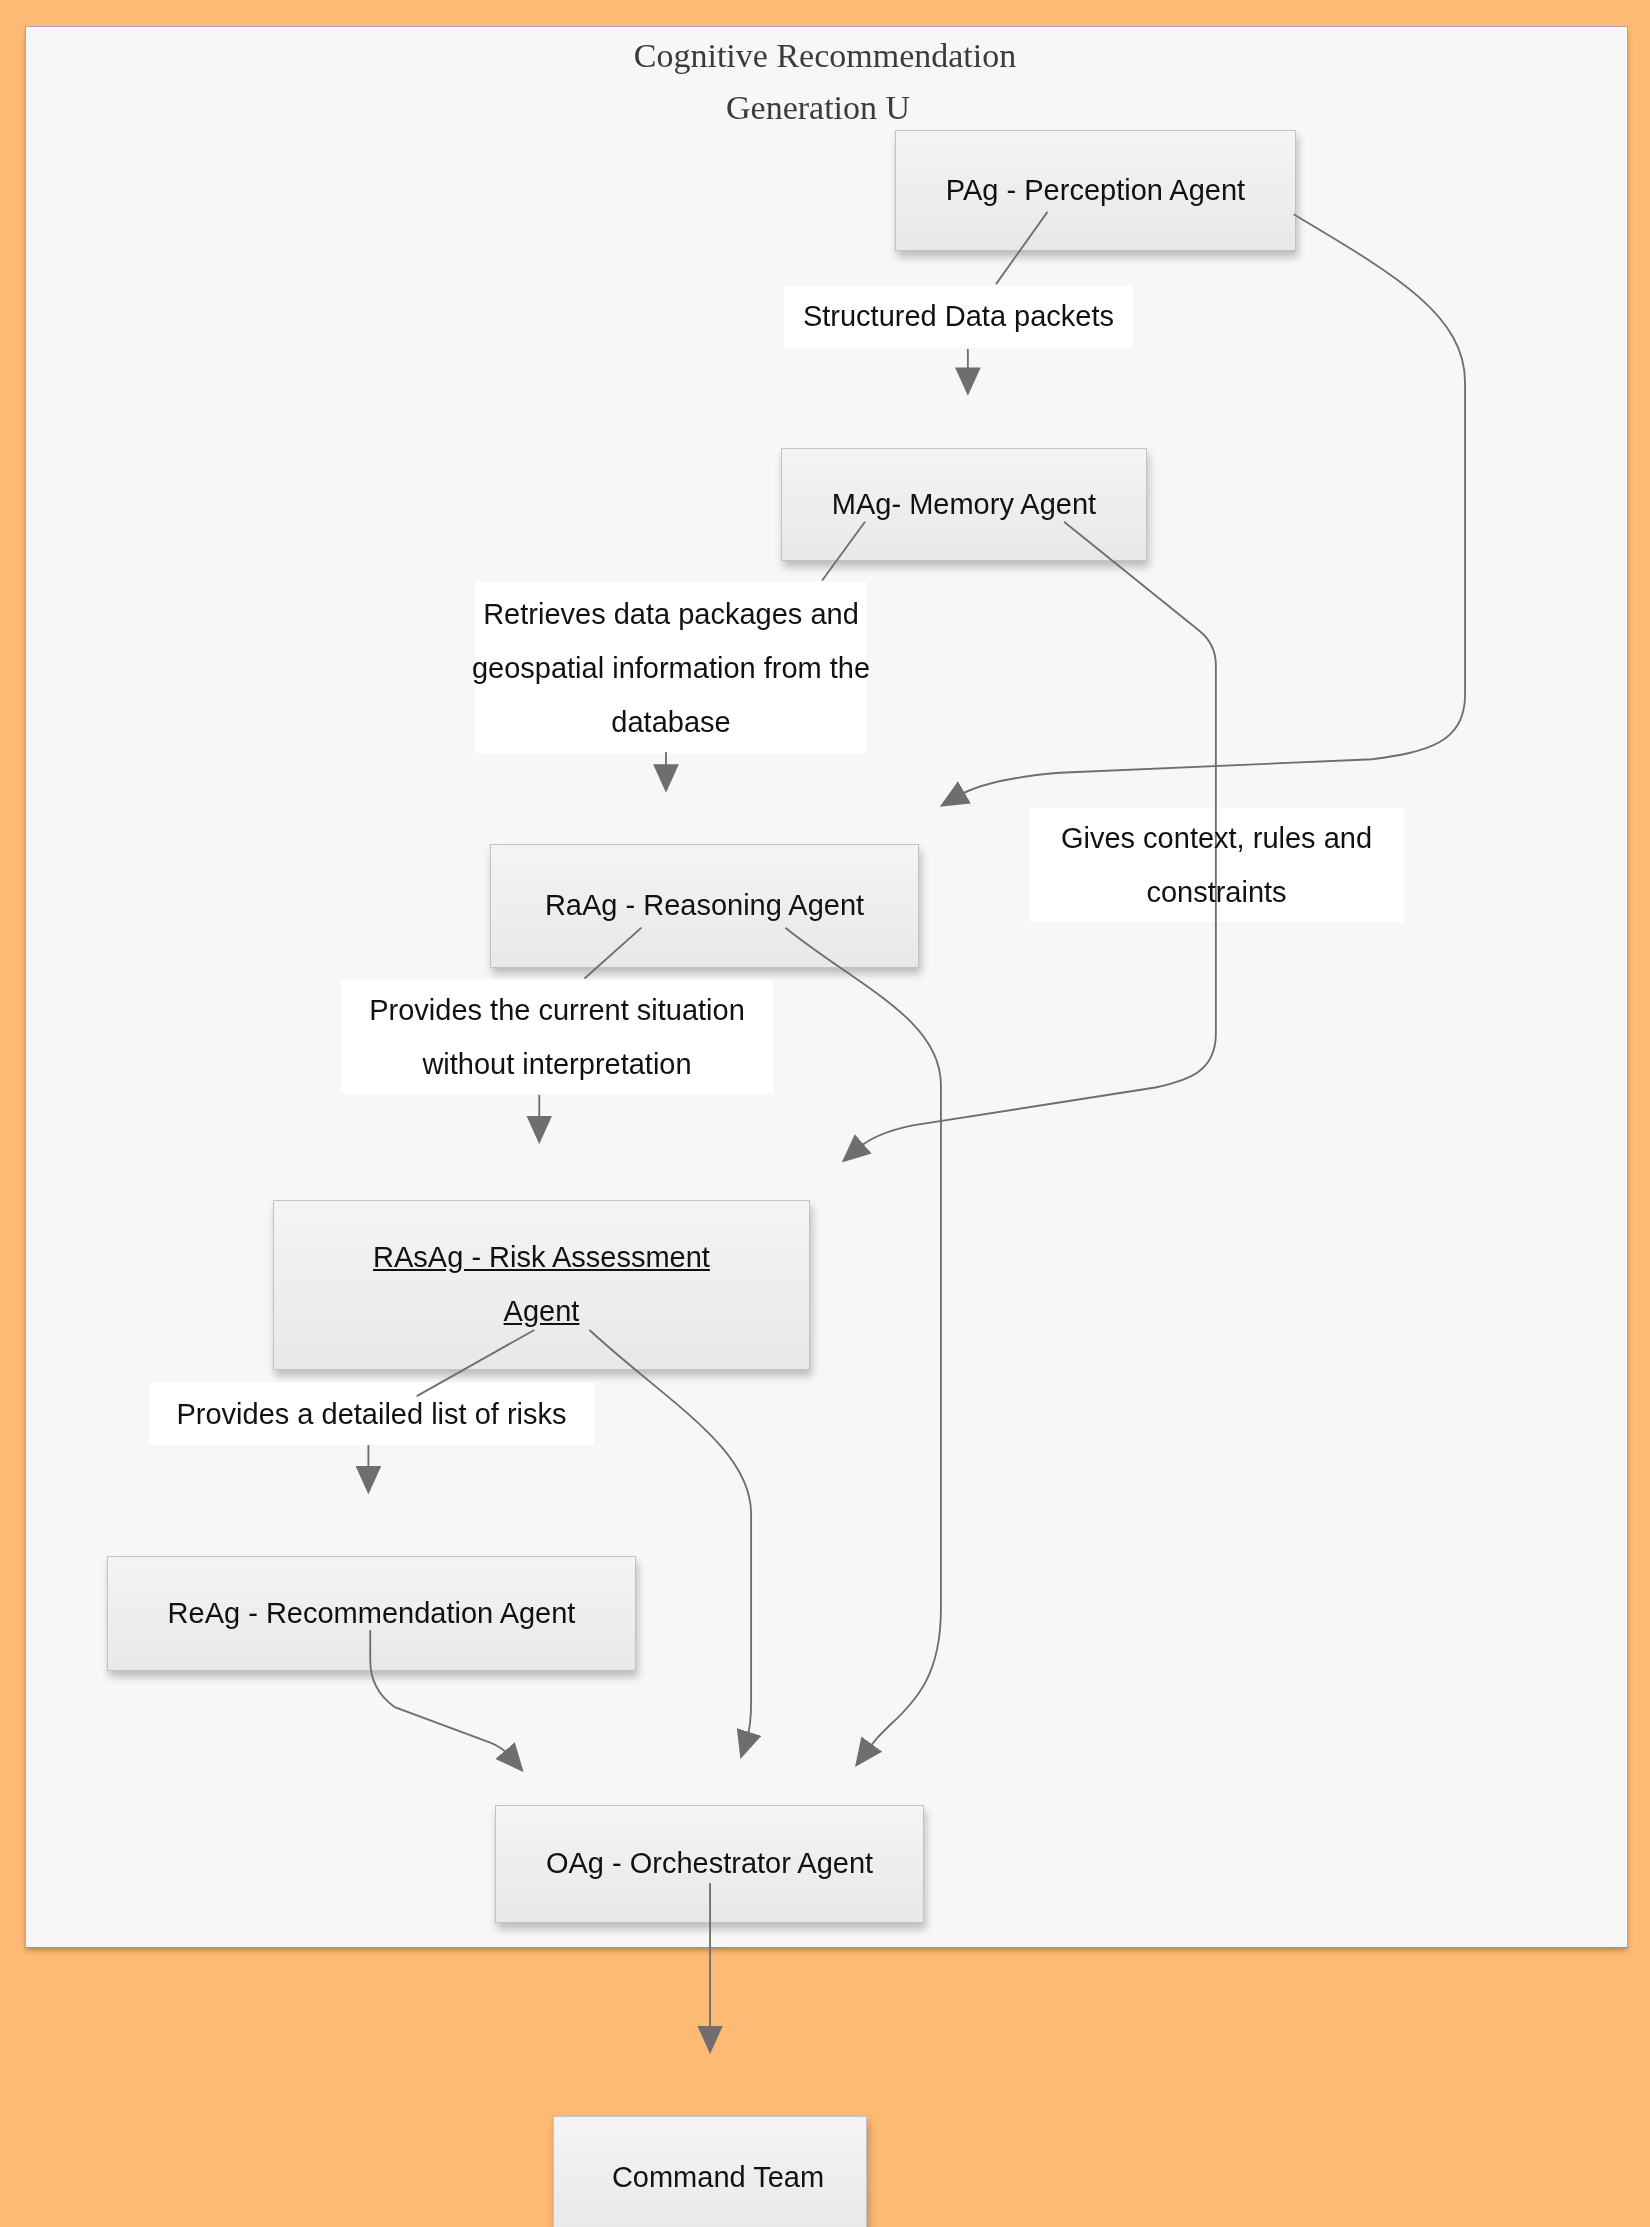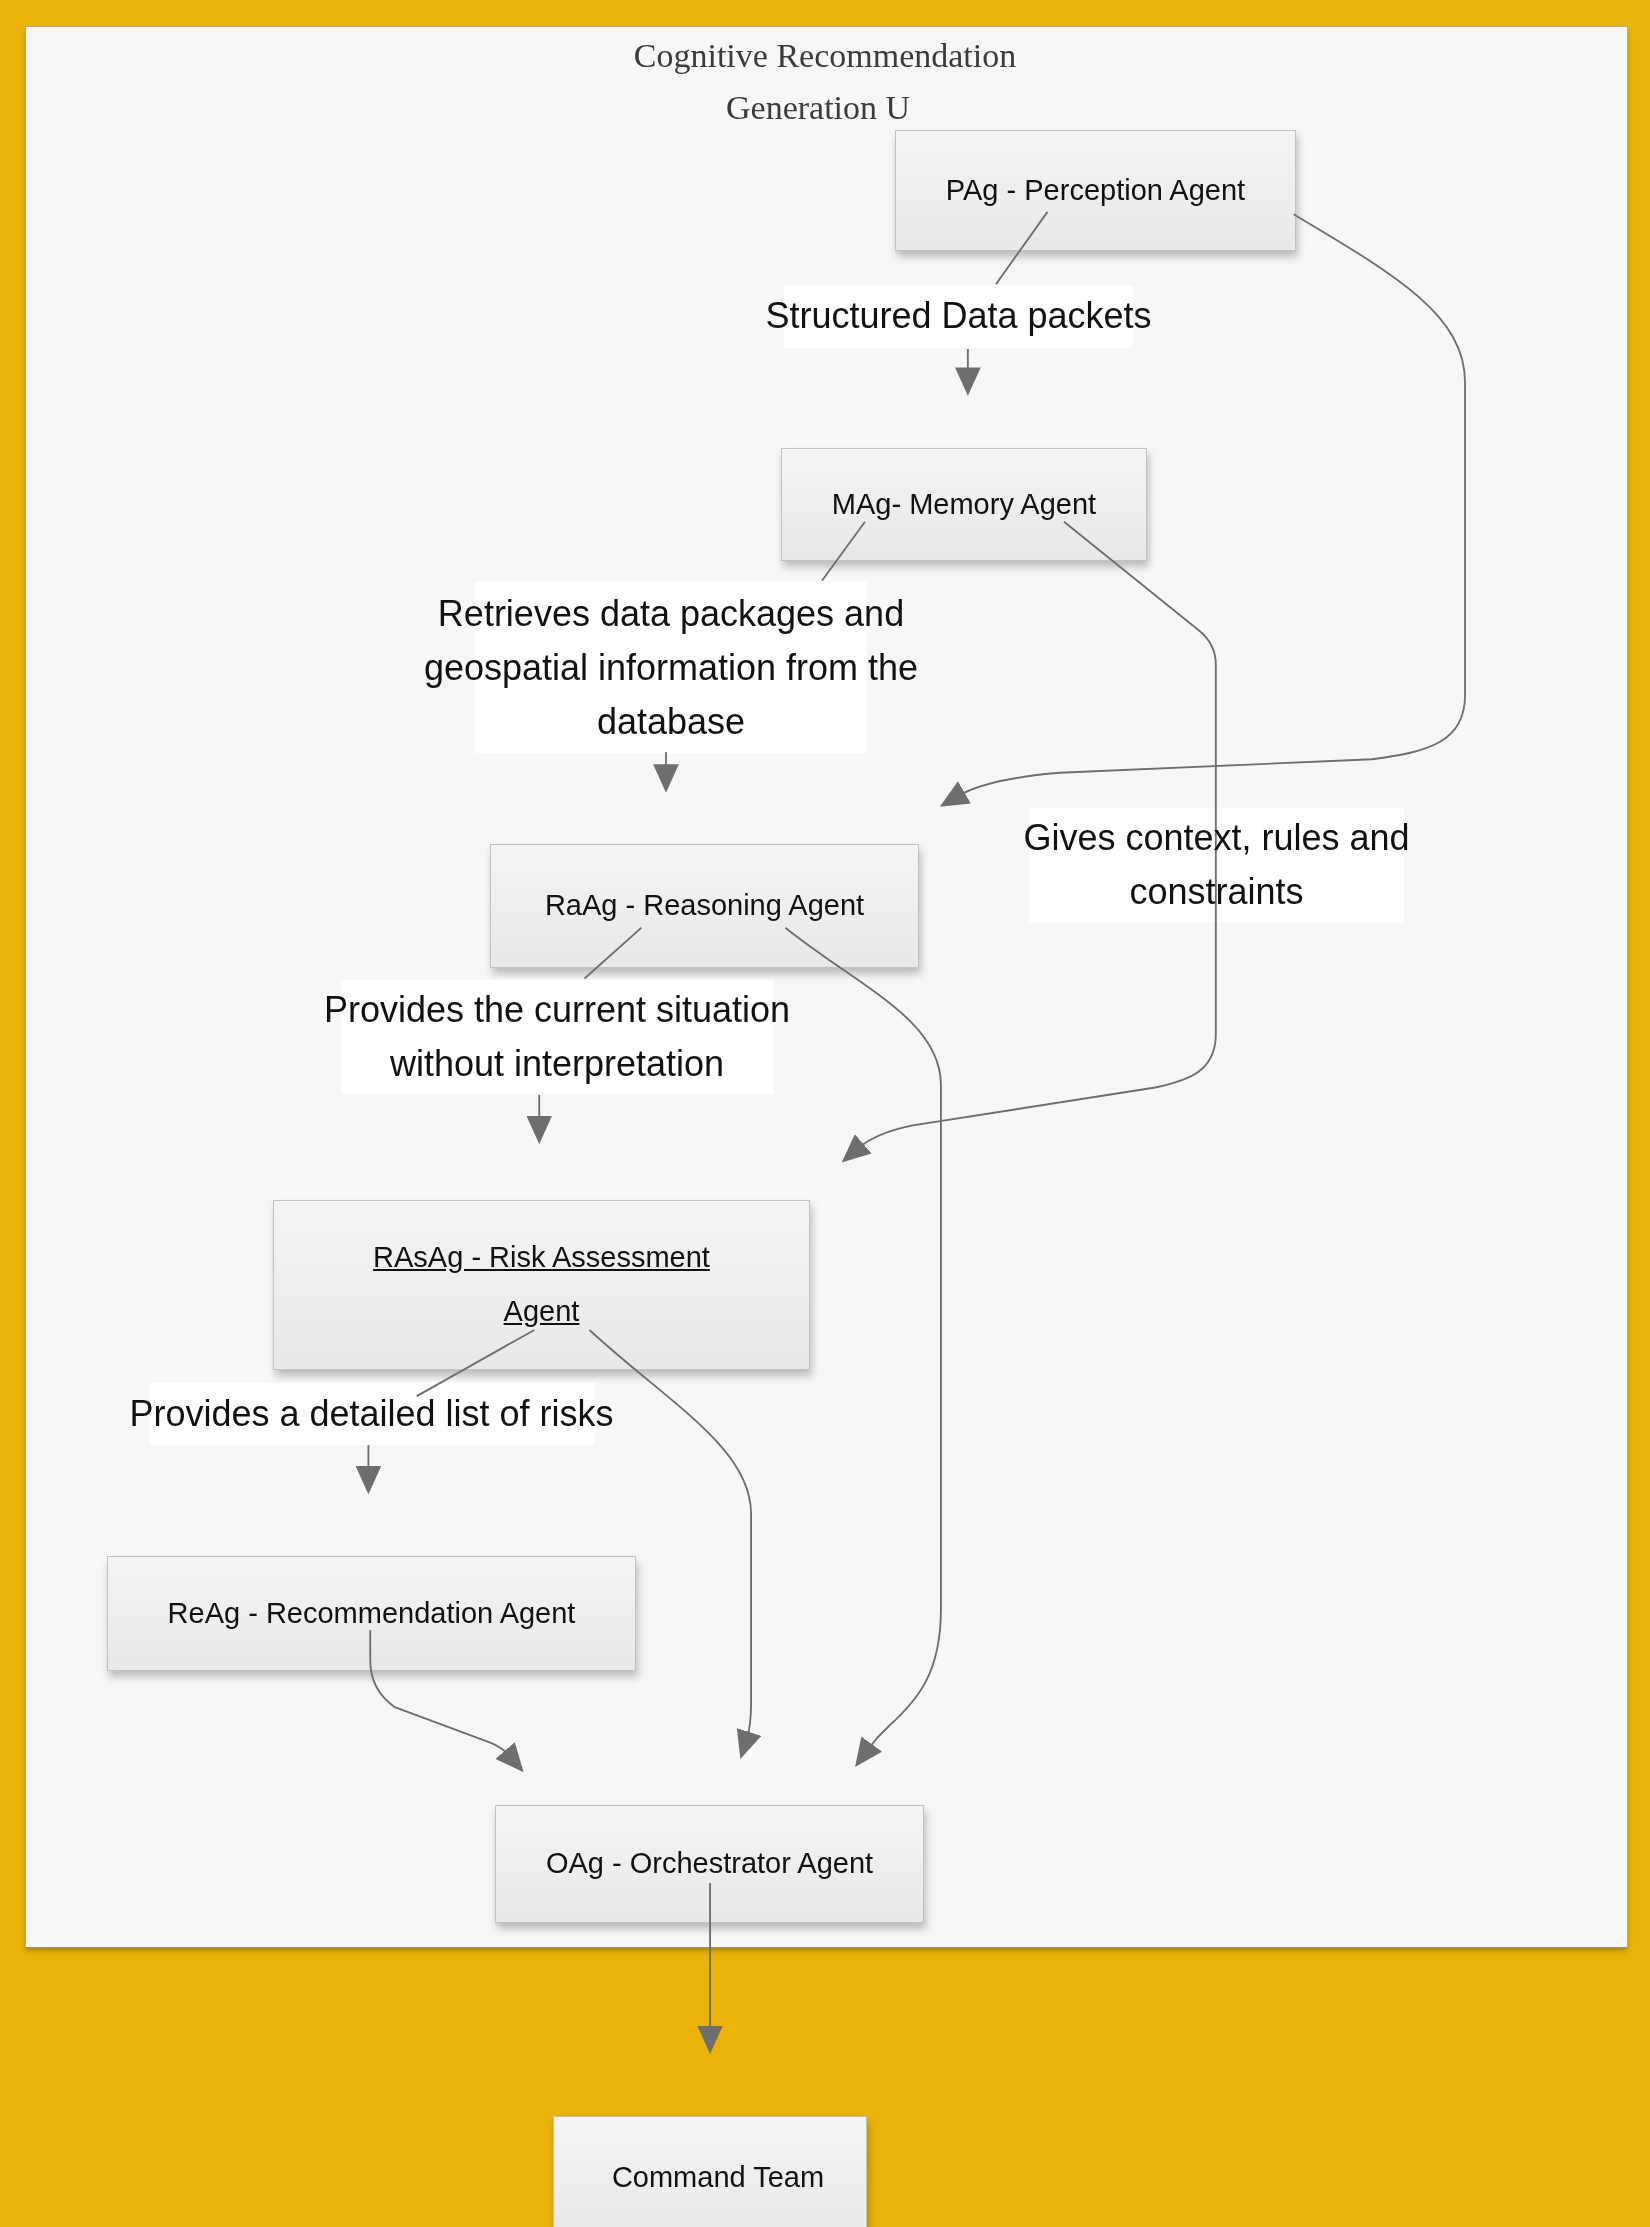--- a/index.html
+++ b/index.html
@@ -9,21 +9,21 @@
     --label-bg:#ffffff;
     --frame-bg:#f7f7f8;
     --frame-border:#a9a9ab;
     --text:#111111;
     --title-text:#3b3b3b;
   }
   html,body{margin:0;padding:0;background:#ffffff;}
   .stage{
     position:relative;
     width:1651px;height:2227px;
-    background:#eab308;
+    background:#fdba74;
     font-family:"Liberation Sans", sans-serif;
     overflow:hidden;
   }
   .frame{
     position:absolute;
     left:24.5px;top:26px;width:1603px;height:1922px;
     background:var(--frame-bg);
     border:1.2px solid var(--frame-border);
     border-bottom:1.8px solid #949494;
     box-shadow:0 4.3px 5.5px -1.2px rgba(0,0,0,0.30);
@@ -61,21 +61,21 @@
   #node-recommendation{left:107px;top:1515px;width:529px;height:115px;}
   #node-orchestrator{left:495px;top:1764px;width:429px;height:118px;}
   #node-command{left:553px;top:2075px;width:314px;height:124px;padding-left:16px;}
   svg.edges{
     position:absolute;left:0;top:0;width:1651px;height:2227px;
     z-index:3;
   }
   .elabel{
     position:absolute;
     display:flex;flex-direction:column;justify-content:center;align-items:center;
-    font-size:36px;color:var(--text);
+    font-size:29px;color:var(--text);
     line-height:54px;
     z-index:4;
     text-align:center;
   }
   .elabel .lline{white-space:nowrap;}
   #elabel-structured{left:784px;top:285px;width:349px;height:62px;}
   #elabel-retrieves{left:475px;top:582px;width:392px;height:171px;}
   #elabel-context{left:1029px;top:808px;width:375px;height:114px;}
   #elabel-situation{left:341px;top:980px;width:432px;height:114px;}
   #elabel-risks{left:149px;top:1383px;width:445px;height:62px;}

